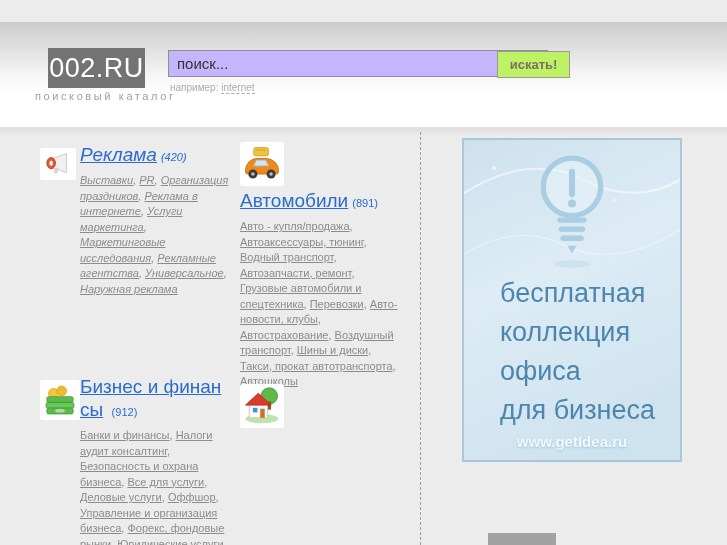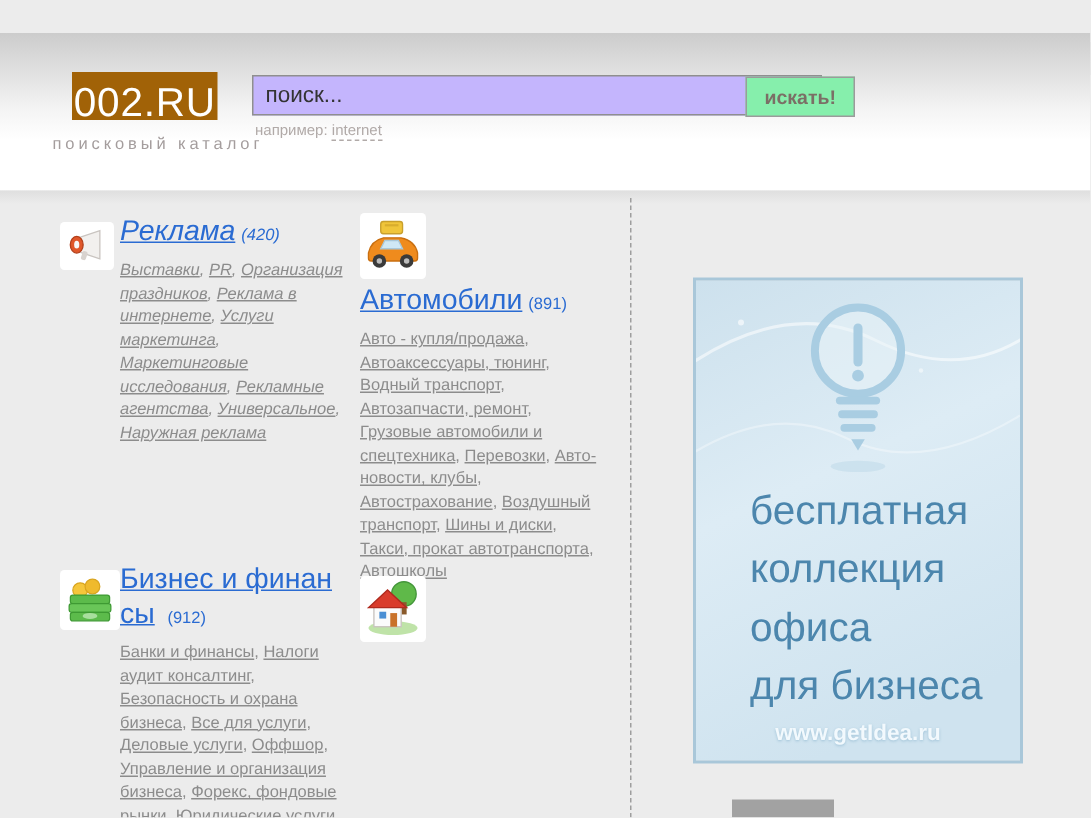--- a/index.html
+++ b/index.html
@@ -12,30 +12,30 @@
   .toplink { display:inline-flex; align-items:center; gap:4px; font-size:11px; color:#3c3c3c; cursor:pointer; }
   .toplink span.lbl { text-decoration:underline; }
   .ext-icon { width:10px; height:10px; display:inline-block; }
 
   
   .header-bg { position:absolute; left:0; top:22px; width:727px; height:106px;
                background:linear-gradient(#cccccc, #f5f5f5 50%, #ffffff 68%, #ffffff);
                border-bottom:1px solid #e0e0e0; }
   .content-shade { position:absolute; left:0; top:128px; width:727px; height:8px;
                background:linear-gradient(#e0e0e0, #ececec); }
-  .logo-box { position:absolute; left:48px; top:48px; width:97px; height:32px; background:#a16207;
+  .logo-box { position:absolute; left:48px; top:48px; width:97px; height:40px; background:#737373;
               color:#ffffff; font-size:27px; line-height:40px; text-align:center; letter-spacing:0.5px; cursor:pointer; }
   .tagline { position:absolute; left:35px; top:90px; font-size:11px; color:#a49d9d; letter-spacing:2.6px; }
   .search-input { position:absolute; left:168px; top:50px; width:380px; height:27px;
               border:1px solid #8f8f8f; background:#c4b5fd; font-size:15px; color:#333;
               padding:0 8px; font-family:"Liberation Sans", sans-serif; }
   .hint { position:absolute; left:170px; top:82px; font-size:10px; color:#b1aaa8; }
   .hint .example { border-bottom:1px dashed #b1aaa8; cursor:pointer; }
   .search-btn { position:absolute; left:497px; top:51px; width:73px; height:27px;
-              background:#86efac; border:1px solid #9b9b9b; font-size:13px; font-weight:bold;
+              background:#bef264; border:1px solid #9b9b9b; font-size:13px; font-weight:bold;
               color:#7b6f66; font-family:"Liberation Sans", sans-serif; cursor:pointer; }
 
   
   .category { position:absolute; }
   .tile { background:#ffffff; border-radius:3px; display:flex; align-items:center; justify-content:center; cursor:pointer; }
   .cat-heading { line-height:22px; }
   .cat-heading .title { color:#2a6bd2; font-size:19px; text-decoration:underline; cursor:pointer; }
   .cat-heading .count { color:#2a6bd2; font-size:11px; margin-left:4px; }
   .break-title .title { word-break:break-all; }
   .sub-links { font-size:11px; color:#8c8c8c; line-height:15.5px; margin-top:5px; }
@@ -55,21 +55,21 @@
 
   #cat-home { left:240px; top:384px; width:165px; }
   #cat-home .tile { width:44px; height:44px; margin-bottom:2px; }
   #cat-home .cat-body { width:163px; }
 
   
   .v-sep { position:absolute; left:420px; top:132px; height:413px; width:0; border-left:1px dashed #9e9e9e; }
 
   .banner { position:absolute; left:462px; top:138px; width:220px; height:324px;
             border:2px solid #a9c7d9; cursor:pointer;
-            background:linear-gradient(155deg, #cde1ed, #ddecf5 40%, #cfe3ef 85%);margin-top:47px; }
+            background:linear-gradient(155deg, #cde1ed, #ddecf5 40%, #cfe3ef 85%); }
   .banner .swirls { position:absolute; left:0; top:0; }
   .bulb-wrap { position:absolute; left:62px; top:12px; }
   .ad-lines { position:absolute; left:36px; top:134px; font-size:27px; line-height:39px; color:#4c86ad; }
   .ad-url { position:absolute; bottom:10px; left:0; width:100%; text-align:center;
             font-size:15px; font-weight:bold; color:#f2f9fd; text-shadow:0 1px 2px #9cc0d6; }
 
   .partial-box { position:absolute; left:488px; top:533px; width:68px; height:12px; background:#a2a2a2; }
 </style>
 </head>
 <body>

